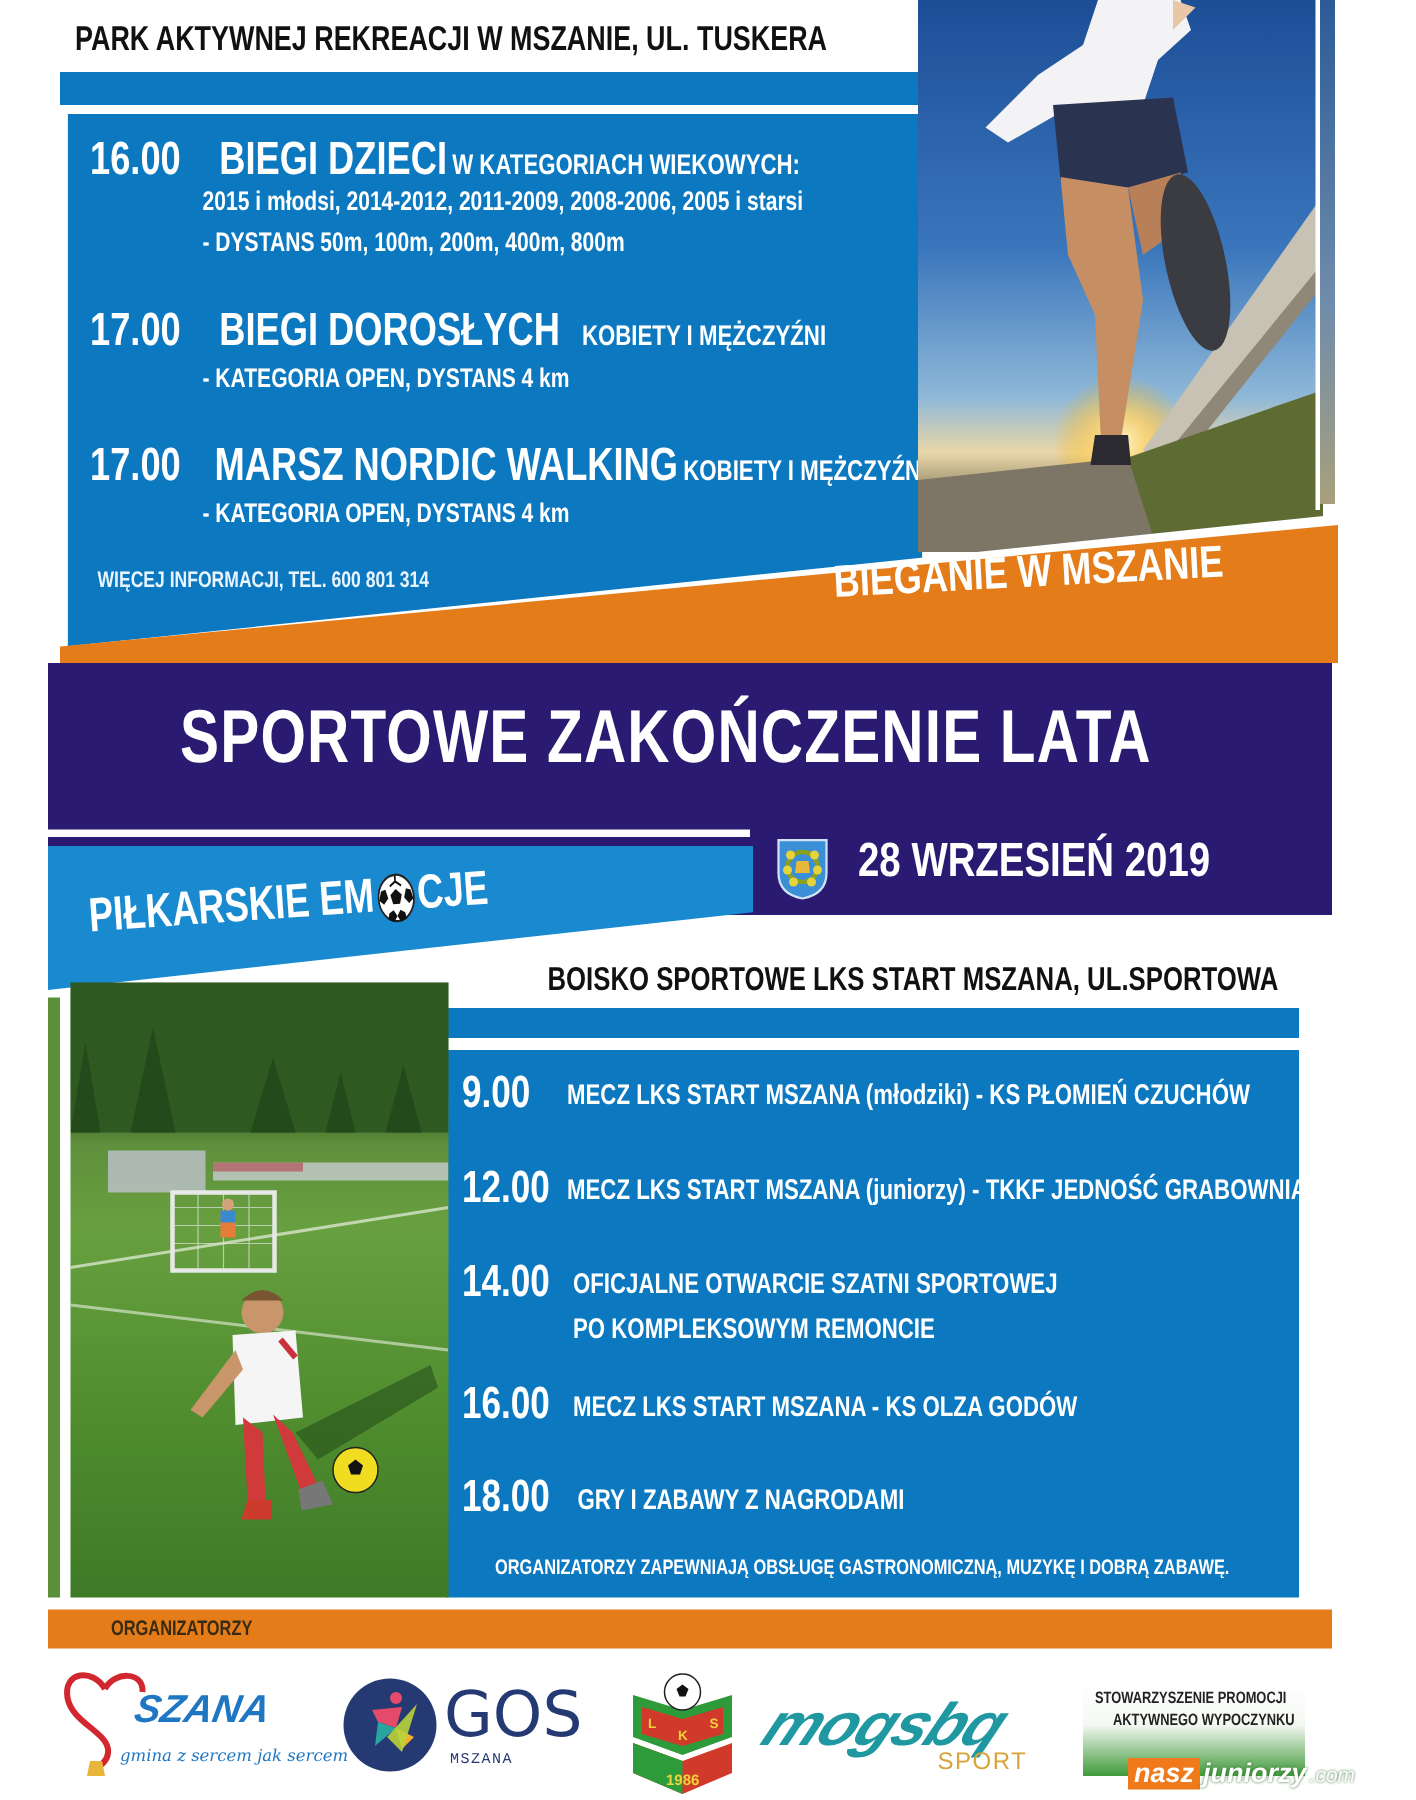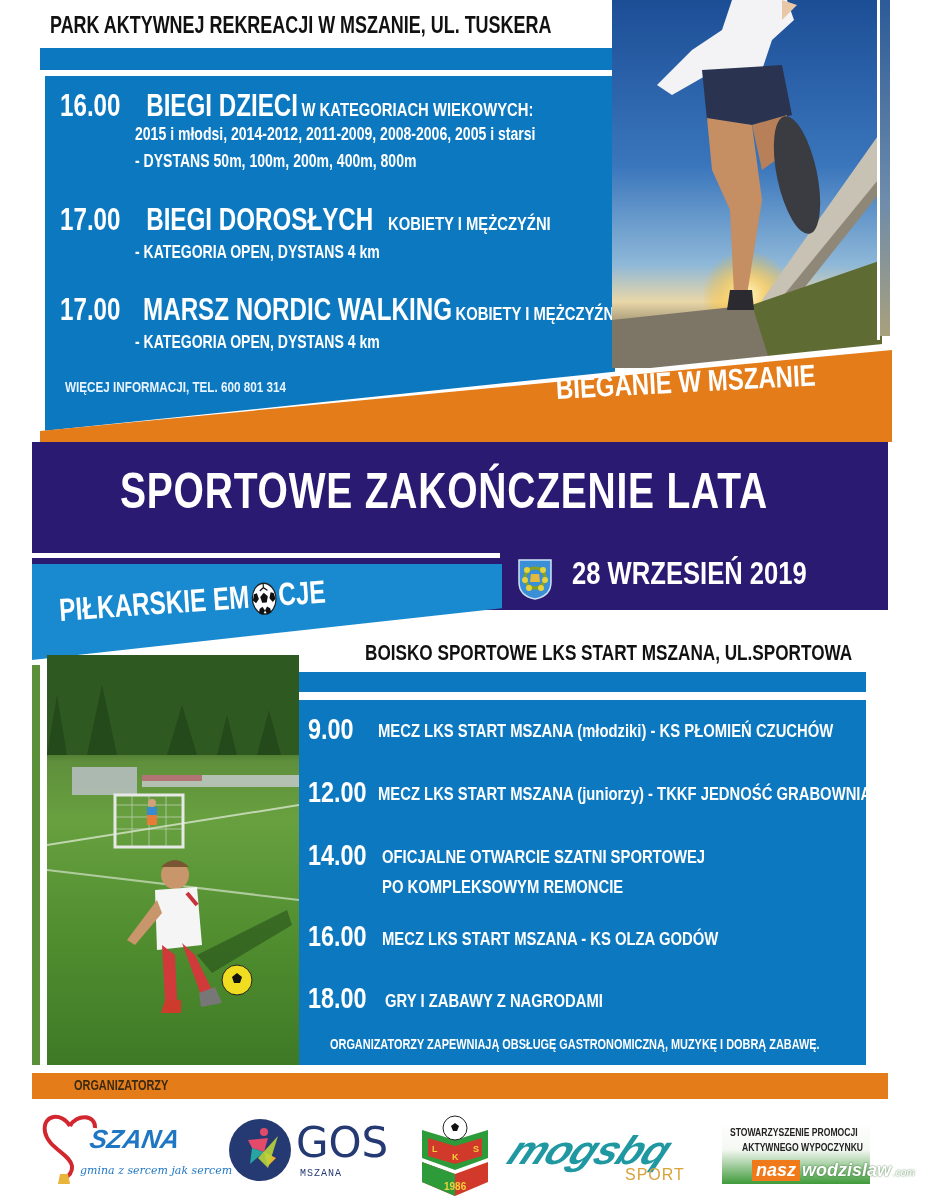--- a/index.html
+++ b/index.html
@@ -300,14 +300,14 @@
   <div class="logo-text" style="position:absolute;left:0;top:0;color:#1f98a2;font-size:40px;font-style:italic;transform:skewX(-25deg) scaleX(1.05);letter-spacing:-1px;">mogsbq</div>
   <div style="position:absolute;left:110px;top:38px;color:#d8a43a;font-size:16px;letter-spacing:1px;">SPORT</div>
 </div>
 
 <div class="logo" style="left:722px;top:1122px;width:148px;height:62px;background:linear-gradient(180deg,#ffffff 0%,#f4f8f2 45%,#3f9a3a 100%);text-align:center;">
   <div style="position:absolute;left:8px;top:4px;color:#222;font-size:11px;font-weight:bold;transform:scaleX(0.78);transform-origin:left top;white-space:nowrap;">STOWARZYSZENIE PROMOCJI</div>
   <div style="position:absolute;left:20px;top:19px;color:#222;font-size:11px;font-weight:bold;transform:scaleX(0.78);transform-origin:left top;white-space:nowrap;">AKTYWNEGO WYPOCZYNKU</div>
 </div>
 
 <div class="logo" style="left:752px;top:1160px;height:26px;white-space:nowrap;">
-  <span style="display:inline-block;background:#f07a1a;color:#fff;font-size:18px;font-weight:bold;font-style:italic;padding:0 4px;">nasz</span><span style="display:inline-block;color:#fff;font-size:18px;font-weight:bold;font-style:italic;padding:0 2px;text-shadow:0 0 2px #2d6b2a;">wodzislaw</span><span style="font-size:10px;color:#fff;font-style:italic;text-shadow:0 0 2px #2d6b2a;">.com</span>
+  <span style="display:inline-block;background:#f07a1a;color:#fff;font-size:18px;font-weight:bold;font-style:italic;padding:0 4px;margin-top:12px;">nasz</span><span style="display:inline-block;color:#fff;font-size:18px;font-weight:bold;font-style:italic;padding:0 2px;text-shadow:0 0 2px #2d6b2a;">juniorzy</span><span style="font-size:14px;color:#fff;font-style:italic;text-shadow:0 0 2px #2d6b2a;">.com</span>
 </div>
 
 </body></html>

